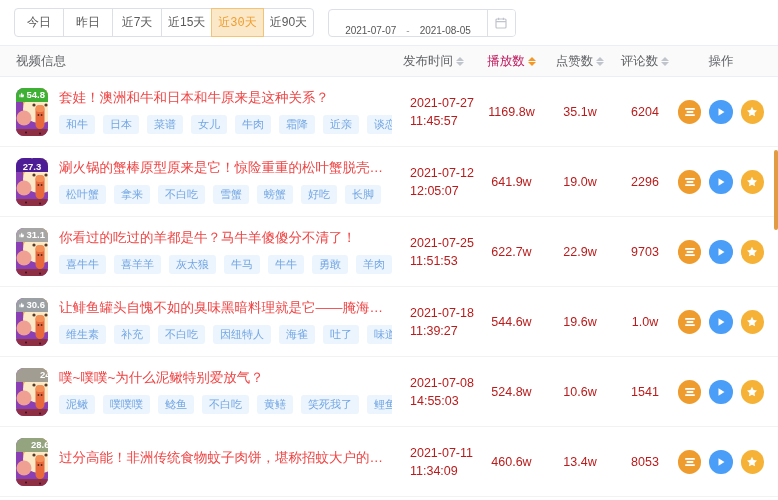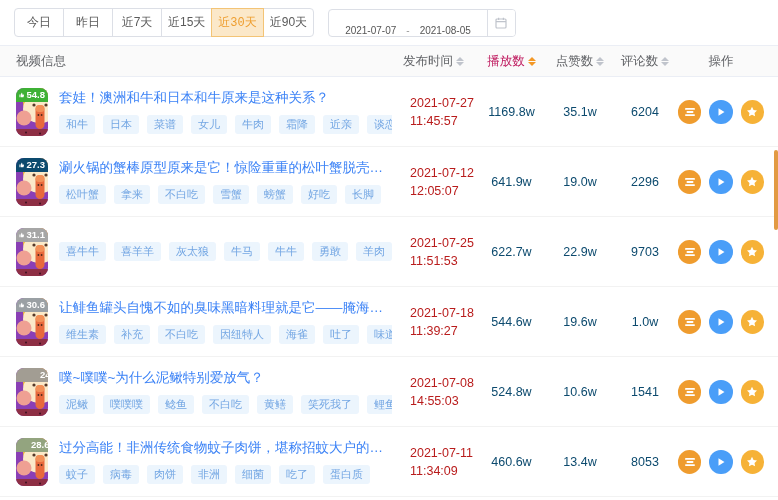--- a/index.html
+++ b/index.html
@@ -38,27 +38,27 @@
   .caret.down { border-top:4px solid #c0c4cc; }
   .active-col .caret.up { border-bottom-color:#f39826; }
   .active-col .caret.down { border-top-color:#f39826; }
 
   .row { height:70px; align-items:center; border-bottom:1px solid #f2f2f2; background:#fff; }
   .cell-info { display:flex; align-items:center; gap:11px; }
   .thumb { position:relative; width:32px; height:48px; border-radius:8px; overflow:hidden; flex:none; cursor:pointer; }
   .badge { position:absolute; top:0; left:0; right:0; height:14px; display:flex;
     align-items:center; gap:2px; padding:0 3px; color:#fff; font-size:9.5px; font-weight:bold; }
   .meta { flex:1; min-width:0; }
-  .title { font-size:13.5px; color:#3b82f6; white-space:nowrap; overflow:hidden;
+  .title { font-size:13.5px; color:#ef4444; white-space:nowrap; overflow:hidden;
     text-overflow:ellipsis; margin-bottom:8px; cursor:pointer; }
   .tags { display:flex; flex-wrap:nowrap; gap:8px; overflow:hidden; }
   .tag { flex:none; font-size:11px; color:#73a6e3; background:#ecf5fd; border-radius:3px;
     padding:2.5px 7px; line-height:1.2; }
   .cell-time { font-size:12.5px; color:#b91c1c; line-height:18px; padding-left:18px; }
-  .cell-num { font-size:12.5px; color:#0c4a6e; text-align:center; }
+  .cell-num { font-size:12.5px; color:#b91c1c; text-align:center; }
   .cell-actions { display:flex; justify-content:center; align-items:center; gap:8px; padding-right:14px; }
   .act { width:24px; height:24px; border-radius:50%; border:none; display:flex;
     align-items:center; justify-content:center; cursor:pointer; padding:0; }
   .act.orange { background:#ef9c2e; }
   .act.blue   { background:#4a9ef8; }
   .act.amber  { background:#f6b237; }
 
   .scroll-thumb { position:absolute; right:0; top:150px; width:4px; height:80px;
     border-radius:2px; background:#e29a43; }
 </style>
@@ -209,21 +209,21 @@
           <circle cx="40" cy="30" r="7.5" fill="#efa093"></circle>
           <rect x="19.5" y="17" width="9" height="24" rx="4.5" fill="#e86a3c"></rect>
           <rect x="19.5" y="17" width="9" height="7" rx="3.5" fill="#f29057"></rect>
           <circle cx="22.4" cy="27" r="0.9" fill="#4b2a1d"></circle>
           <circle cx="25.6" cy="27" r="0.9" fill="#4b2a1d"></circle>
           <rect x="0" y="41" width="48" height="7" fill="#8e2f44"></rect>
           <circle cx="10" cy="44.6" r="1" fill="#3c1020"></circle>
           <circle cx="24" cy="45.4" r="1" fill="#3c1020"></circle>
           <circle cx="38" cy="44.6" r="1" fill="#3c1020"></circle>
         </svg>
-        <div class="badge" style="background: #0c4a6e;">
+        <div class="badge" style="background: #4c1d95; flex-direction: column;">
           <svg width="8" height="8" viewBox="0 0 12 12">
             <path d="M1 5h2v6H1zM4 11h4.6c.7 0 1.3-.5 1.5-1.2l.8-3.2c.2-.8-.4-1.6-1.3-1.6H6.8l.4-2.6C7.3 1.5 6.1.9 5.5 1.7L4 5z" fill="#fff"></path>
           </svg>
           <span>27.3</span>
         </div>
       </div>
       <div class="meta">
         <div class="title">涮火锅的蟹棒原型原来是它！惊险重重的松叶蟹脱壳之旅~</div>
         <div class="tags">
               <span class="tag">松叶蟹</span>
@@ -285,20 +285,21 @@
           <circle cx="38" cy="44.6" r="1" fill="#3c1020"></circle>
         </svg>
         <div class="badge" style="background: rgb(166, 166, 166);">
           <svg width="8" height="8" viewBox="0 0 12 12">
             <path d="M1 5h2v6H1zM4 11h4.6c.7 0 1.3-.5 1.5-1.2l.8-3.2c.2-.8-.4-1.6-1.3-1.6H6.8l.4-2.6C7.3 1.5 6.1.9 5.5 1.7L4 5z" fill="#fff"></path>
           </svg>
           <span>31.1</span>
         </div>
       </div>
       <div class="meta">
+        <div class="title">你看过的吃过的羊都是牛？马牛羊傻傻分不清了！</div>
         <div class="tags">
               <span class="tag">喜牛牛</span>
               <span class="tag">喜羊羊</span>
               <span class="tag">灰太狼</span>
               <span class="tag">牛马</span>
               <span class="tag">牛牛</span>
               <span class="tag">勇敢</span>
               <span class="tag">羊肉</span>
             </div>
       </div>
@@ -489,29 +490,20 @@
         </svg>
         <div class="badge" style="background: rgb(147, 164, 127); gap: 12px;">
           <svg width="8" height="8" viewBox="0 0 12 12">
             <path d="M1 5h2v6H1zM4 11h4.6c.7 0 1.3-.5 1.5-1.2l.8-3.2c.2-.8-.4-1.6-1.3-1.6H6.8l.4-2.6C7.3 1.5 6.1.9 5.5 1.7L4 5z" fill="#fff"></path>
           </svg>
           <span>28.6</span>
         </div>
       </div>
       <div class="meta">
         <div class="title">过分高能！非洲传统食物蚊子肉饼，堪称招蚊大户的翻身菜！</div>
-        <div class="tags">
-              <span class="tag">蚊子</span>
-              <span class="tag">病毒</span>
-              <span class="tag">肉饼</span>
-              <span class="tag">非洲</span>
-              <span class="tag">细菌</span>
-              <span class="tag">吃了</span>
-              <span class="tag">蛋白质</span>
-            </div>
       </div>
     </div>
     <div class="cell-time">
       <div>2021-07-11</div>
       <div>11:34:09</div>
     </div>
     <div class="cell-num">460.6w</div>
     <div class="cell-num">13.4w</div>
     <div class="cell-num">8053</div>
     <div class="cell-actions">

